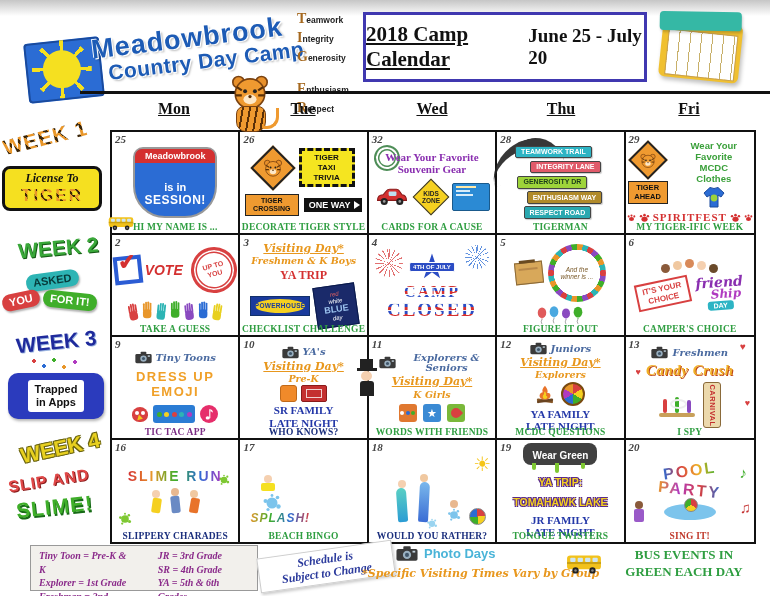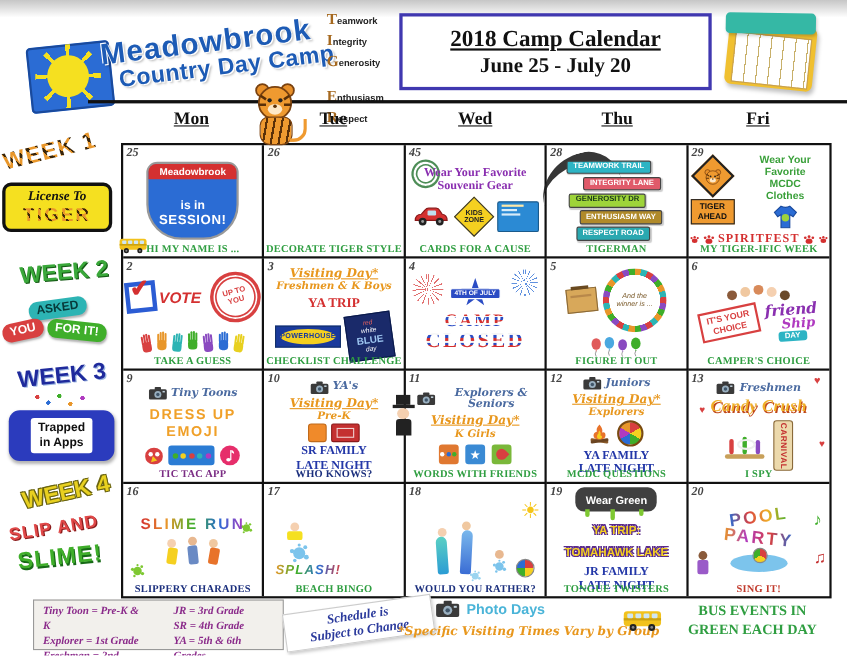--- a/index.html
+++ b/index.html
@@ -150,21 +150,21 @@
 </div>
 
 <div class="abs" style="left:297px;top:10px;line-height:1">
   <div style="margin-bottom:3px"><span class="sf" style="font-weight:800;font-size:14px;color:#a5681e">T</span><span style="font-weight:800;font-size:8.5px;color:#222">eamwork</span></div>
   <div style="margin-bottom:3px"><span class="sf" style="font-weight:800;font-size:14px;color:#a5681e">I</span><span style="font-weight:800;font-size:8.5px;color:#222">ntegrity</span></div>
   <div style="margin-bottom:16px"><span class="sf" style="font-weight:800;font-size:14px;color:#a5681e">G</span><span style="font-weight:800;font-size:8.5px;color:#222">enerosity</span></div>
   <div style="margin-bottom:3px"><span class="sf" style="font-weight:800;font-size:14px;color:#a5681e">E</span><span style="font-weight:800;font-size:8.5px;color:#222">nthusiasm</span></div>
   <div><span class="sf" style="font-weight:800;font-size:14px;color:#a5681e">R</span><span style="font-weight:800;font-size:8.5px;color:#222">espect</span></div>
 </div>
 
-<div class="abs" style="left:363px;top:12px;width:278px;height:64px;border:3px solid #4038b0;background:#fff;display:flex;flex-direction:column;align-items:center;justify-content:center;gap:1px">
+<div class="abs" style="left:363px;top:12px;width:278px;height:64px;border:3px solid #4038b0;background:#fff;display:flex;flex-direction:row;align-items:center;justify-content:center;gap:1px">
   <div class="sf" style="font-weight:800;font-size:21px;text-decoration:underline">2018 Camp Calendar</div>
   <div class="sf" style="font-weight:800;font-size:19px">June 25 - July 20</div>
 </div>
 
 <div class="abs" style="left:655px;top:8px;width:94px;height:80px;transform:rotate(6deg)">
   <div style="position:absolute;left:6px;top:14px;width:80px;height:58px;background:#f0c030;border-radius:6px;box-shadow:2px 3px 4px rgba(0,0,0,.25)"></div>
   <div style="position:absolute;left:12px;top:24px;width:68px;height:44px;border:1px solid #c8a050;background:repeating-linear-gradient(90deg,#fff 0 10px,#c8b06a 10px 11px),repeating-linear-gradient(#fff 0 10px,#c8b06a 10px 11px)"></div>
   <div style="position:absolute;left:2px;top:4px;width:82px;height:19px;background:#35b8a5;border-radius:4px;transform:rotate(-5deg);box-shadow:1px 2px 3px rgba(0,0,0,.2)"></div>
 </div>
 
@@ -230,25 +230,42 @@
       </div>
     </div>
     <svg class="abs" style="left:-4px;bottom:2px;width:26px;height:17px;z-index:4">
         <use href="#i-bus"></use>
       </svg>
     <div class="cap g">HI MY NAME IS ...</div>
   </div>
 
   <div class="cell">
     <span class="num">26</span>
+    <div class="cc" style="gap:4px">
+      <div style="display:flex;align-items:center;gap:10px">
+        <div style="width:28px;height:28px;background:#ef9a30;border:2px solid #222;transform:rotate(45deg);display:flex;align-items:center;justify-content:center;margin-left:4px">
+          <svg style="width:20px;height:18px;transform:rotate(-45deg)">
+              <use href="#i-tiger"></use>
+            </svg>
+        </div>
+        <div style="background:#f5e520;border:3px dashed #111;padding:2px 4px;font-weight:800;font-size:8px;width:42px;line-height:1.2">TIGER TAXI TRIVIA</div>
+      </div>
+      <div style="display:flex;align-items:center;gap:5px;margin-top:3px">
+        <div style="background:#ef9a30;border:1.5px solid #222;font-weight:800;font-size:7px;padding:1.5px 3px;width:46px;line-height:1.2">TIGER CROSSING</div>
+        <div style="background:#111;color:#fff;font-weight:800;font-size:9px;padding:2px 12px 2px 5px;position:relative">
+          <span>ONE WAY</span>
+          <span style="position:absolute;right:2px;top:3px;width:0;height:0;border-left:6px solid #fff;border-top:4px solid transparent;border-bottom:4px solid transparent"></span>
+        </div>
+      </div>
+    </div>
     <div class="cap g">DECORATE TIGER STYLE</div>
   </div>
 
   <div class="cell">
-    <span class="num">45</span>
+    <span class="num">32</span>
     <div style="position:absolute;left:5px;top:13px;width:22px;height:22px;border:2px solid #2f7a3a;border-radius:50%;box-shadow:inset 0 0 0 2px #fff,inset 0 0 0 3.5px #2f7a3a;transform:rotate(-15deg);opacity:.85"></div>
     <div class="cc" style="gap:4px">
       <div class="sf" style="color:#8a2fb0;font-weight:800;font-size:11px;line-height:1.15">
         <span>Wear Your Favorite</span><br>
         <span>Souvenir Gear</span>
       </div>
       <div style="display:flex;align-items:center;gap:4px">
         <svg style="width:36px;height:20px">
             <use href="#i-car"></use>
           </svg>

